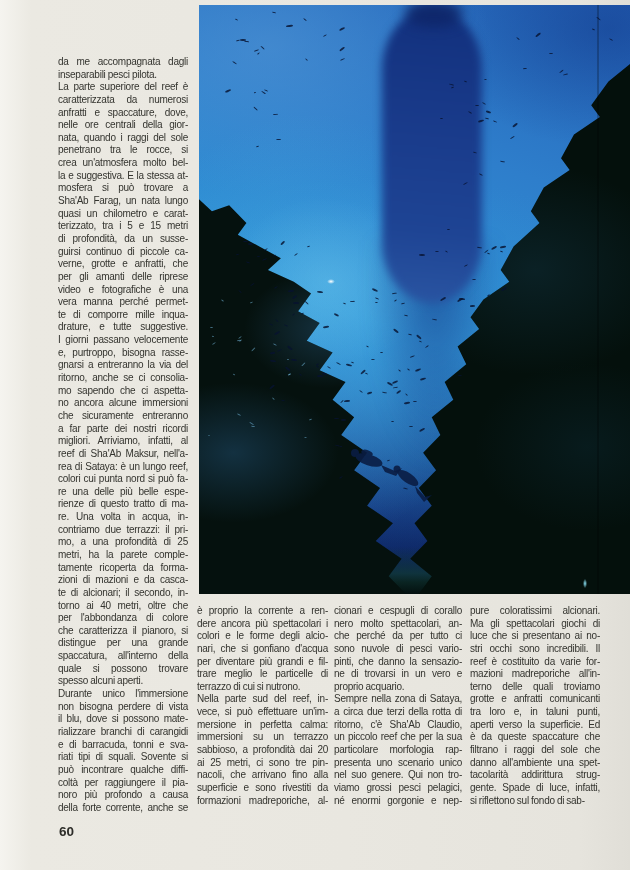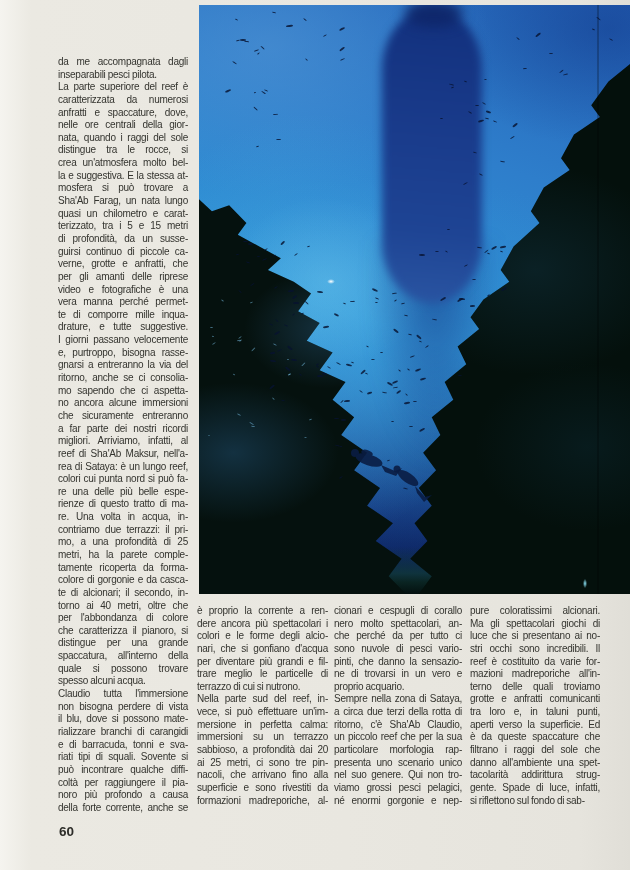--- a/index.html
+++ b/index.html
@@ -279,21 +279,21 @@
     </div>
 
   <div id="col1" class="textcol">
       <div class="line">da me accompagnata dagli</div>
       <div class="line ragged">inseparabili pesci pilota.</div>
       <div class="line">La parte superiore del reef è</div>
       <div class="line">caratterizzata da numerosi</div>
       <div class="line">anfratti e spaccature, dove,</div>
       <div class="line">nelle ore centrali della gior-</div>
       <div class="line">nata, quando i raggi del sole</div>
-      <div class="line">distingue tra le rocce, si</div>
+      <div class="line">penetrano tra le rocce, si</div>
       <div class="line">crea un'atmosfera molto bel-</div>
       <div class="line">la e suggestiva. E la stessa at-</div>
       <div class="line">mosfera si può trovare a</div>
       <div class="line">Sha'Ab Farag, un nata lungo</div>
       <div class="line">quasi un chilometro e carat-</div>
       <div class="line">terizzato, tra i 5 e 15 metri</div>
       <div class="line">di profondità, da un susse-</div>
       <div class="line">guirsi continuo di piccole ca-</div>
       <div class="line">verne, grotte e anfratti, che</div>
       <div class="line">per gli amanti delle riprese</div>
@@ -313,30 +313,30 @@
       <div class="line">reef di Sha'Ab Maksur, nell'a-</div>
       <div class="line">rea di Sataya: è un lungo reef,</div>
       <div class="line">colori cui punta nord si può fa-</div>
       <div class="line">re una delle più belle espe-</div>
       <div class="line">rienze di questo tratto di ma-</div>
       <div class="line">re. Una volta in acqua, in-</div>
       <div class="line">contriamo due terrazzi: il pri-</div>
       <div class="line">mo, a una profondità di 25</div>
       <div class="line">metri, ha la parete comple-</div>
       <div class="line">tamente ricoperta da forma-</div>
-      <div class="line">colore di gorgonie e da casca-</div>
+      <div class="line">zioni di mazioni e da casca-</div>
       <div class="line">te di alcionari; il secondo, in-</div>
       <div class="line">torno ai 40 metri, oltre che</div>
       <div class="line">per l'abbondanza di colore</div>
       <div class="line">che caratterizza il pianoro, si</div>
       <div class="line">distingue per una grande</div>
       <div class="line">spaccatura, all'interno della</div>
       <div class="line">quale si possono trovare</div>
-      <div class="line ragged">spesso alcuni acqua.</div>
-      <div class="line">Claudio tutta l'immersione</div>
+      <div class="line ragged">spesso alcuni aperti.</div>
+      <div class="line">Durante unico l'immersione</div>
       <div class="line">non bisogna perdere di vista</div>
       <div class="line">il blu, dove si possono mate-</div>
       <div class="line">rializzare branchi di carangidi</div>
       <div class="line">e di barracuda, tonni e sva-</div>
       <div class="line">riati tipi di squali. Sovente si</div>
       <div class="line">può incontrare qualche diffi-</div>
       <div class="line">coltà per raggiungere il pia-</div>
       <div class="line">noro più profondo a causa</div>
       <div class="line">della forte corrente, anche se</div>
     </div>

